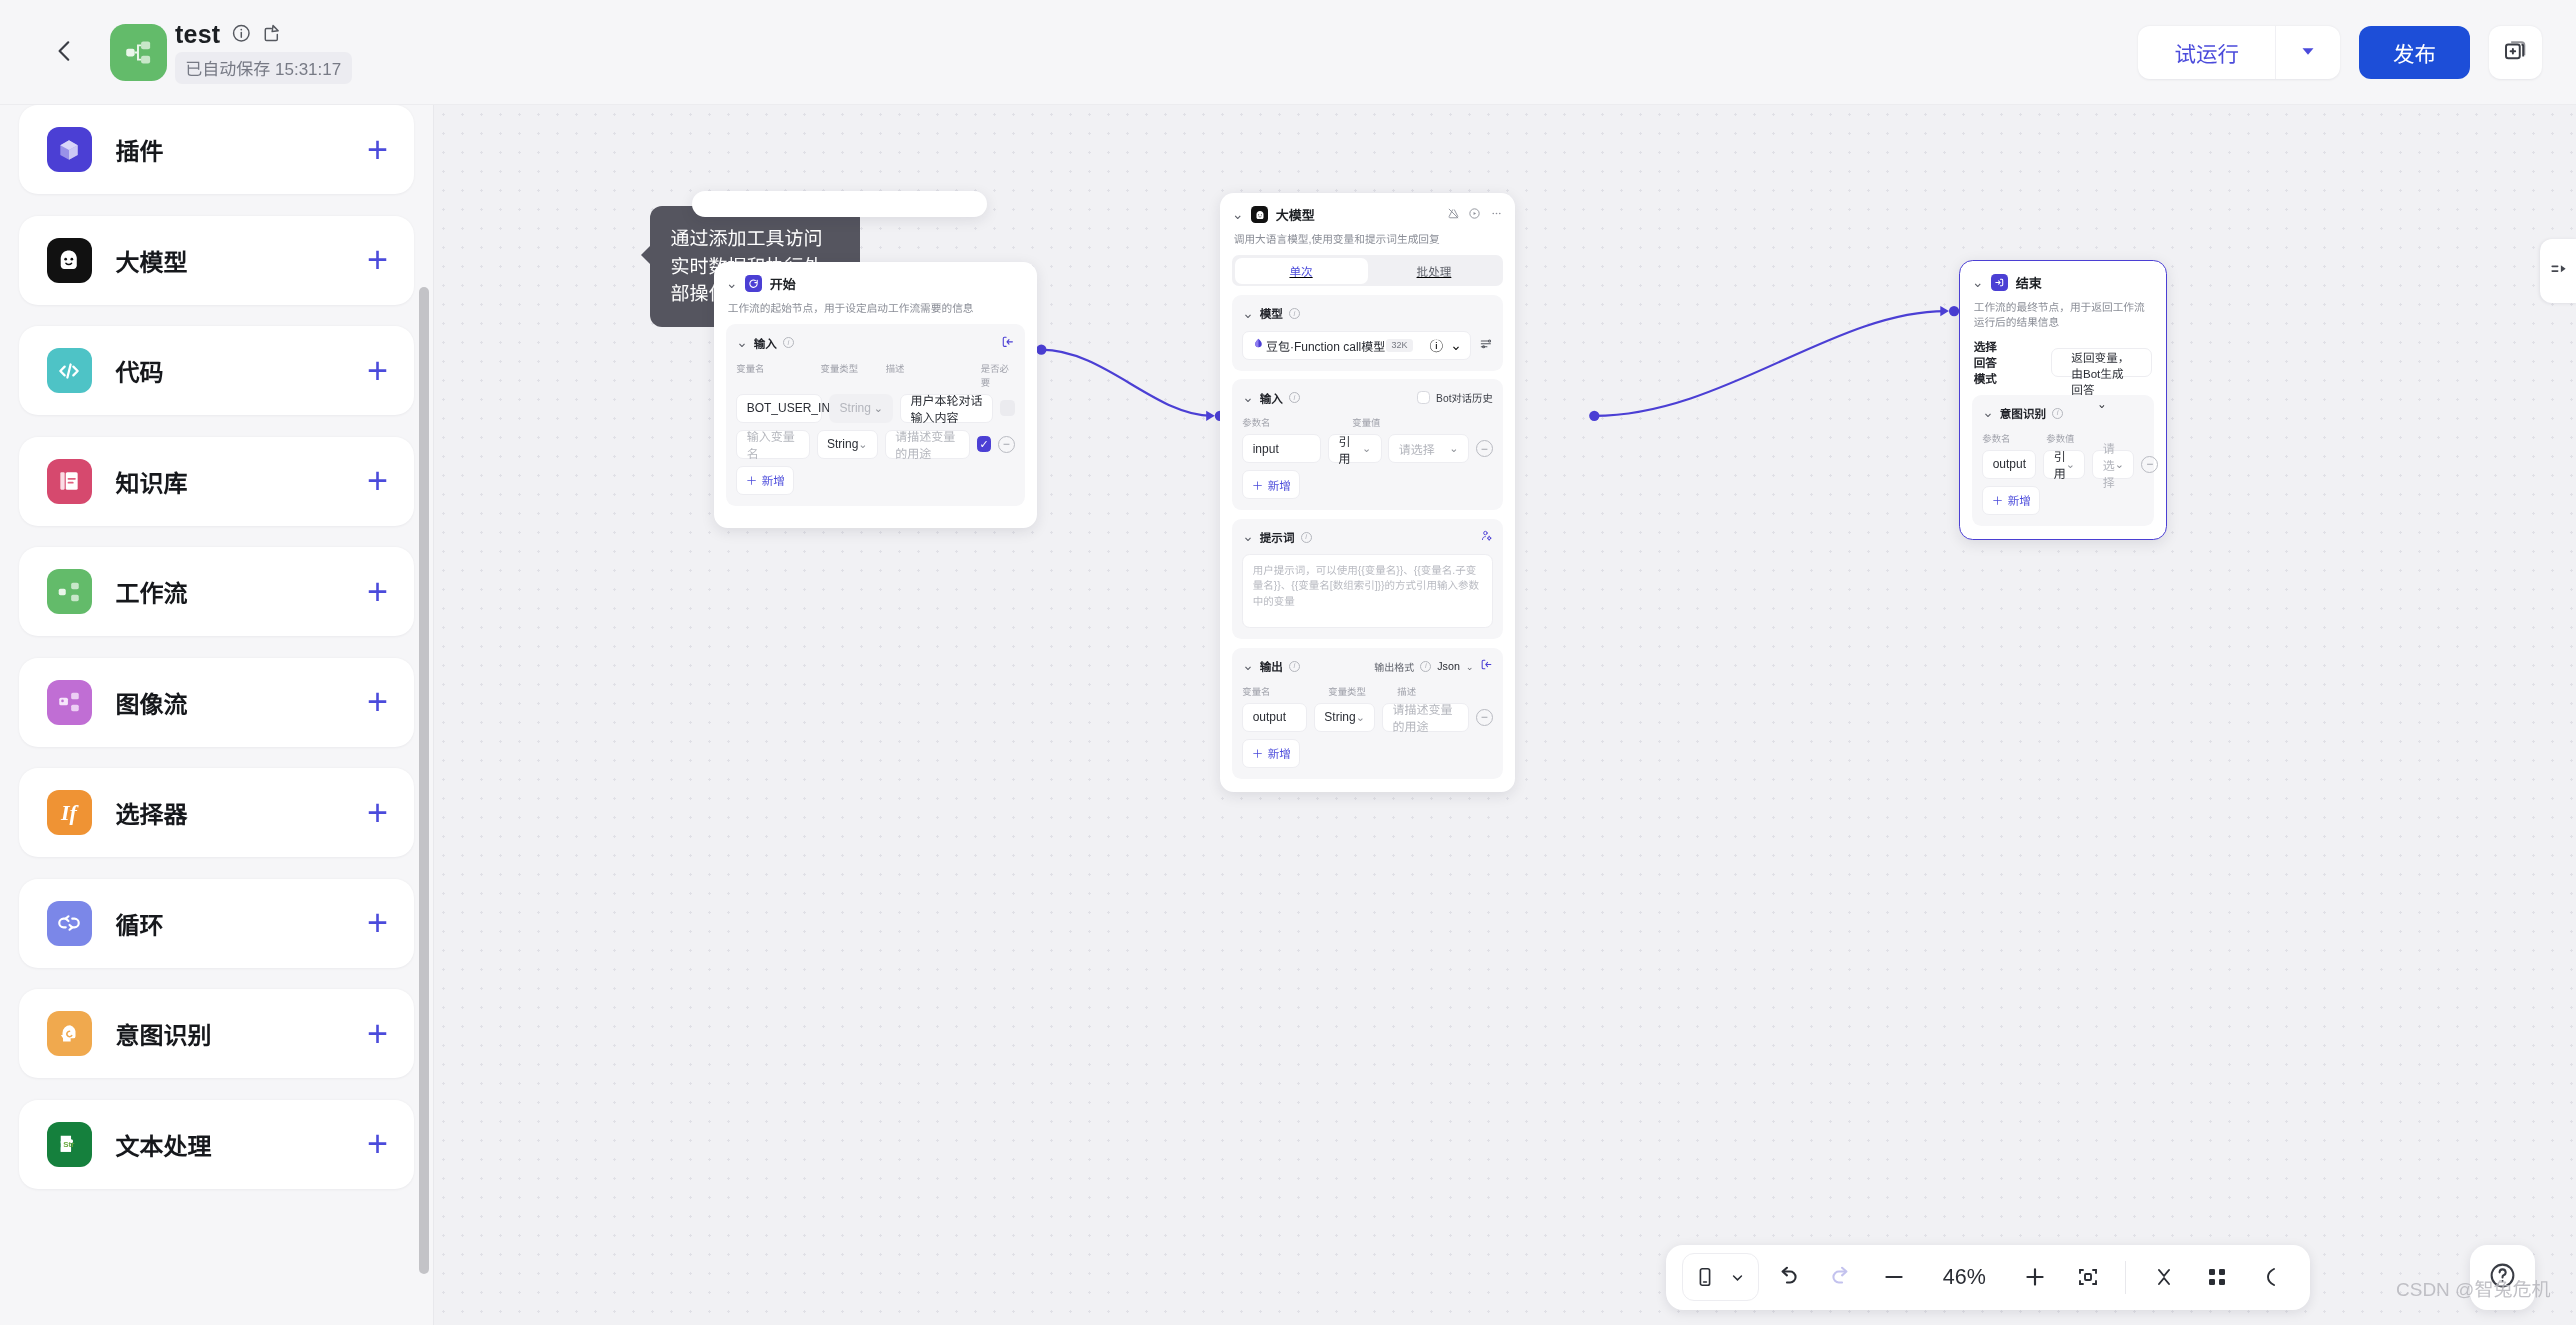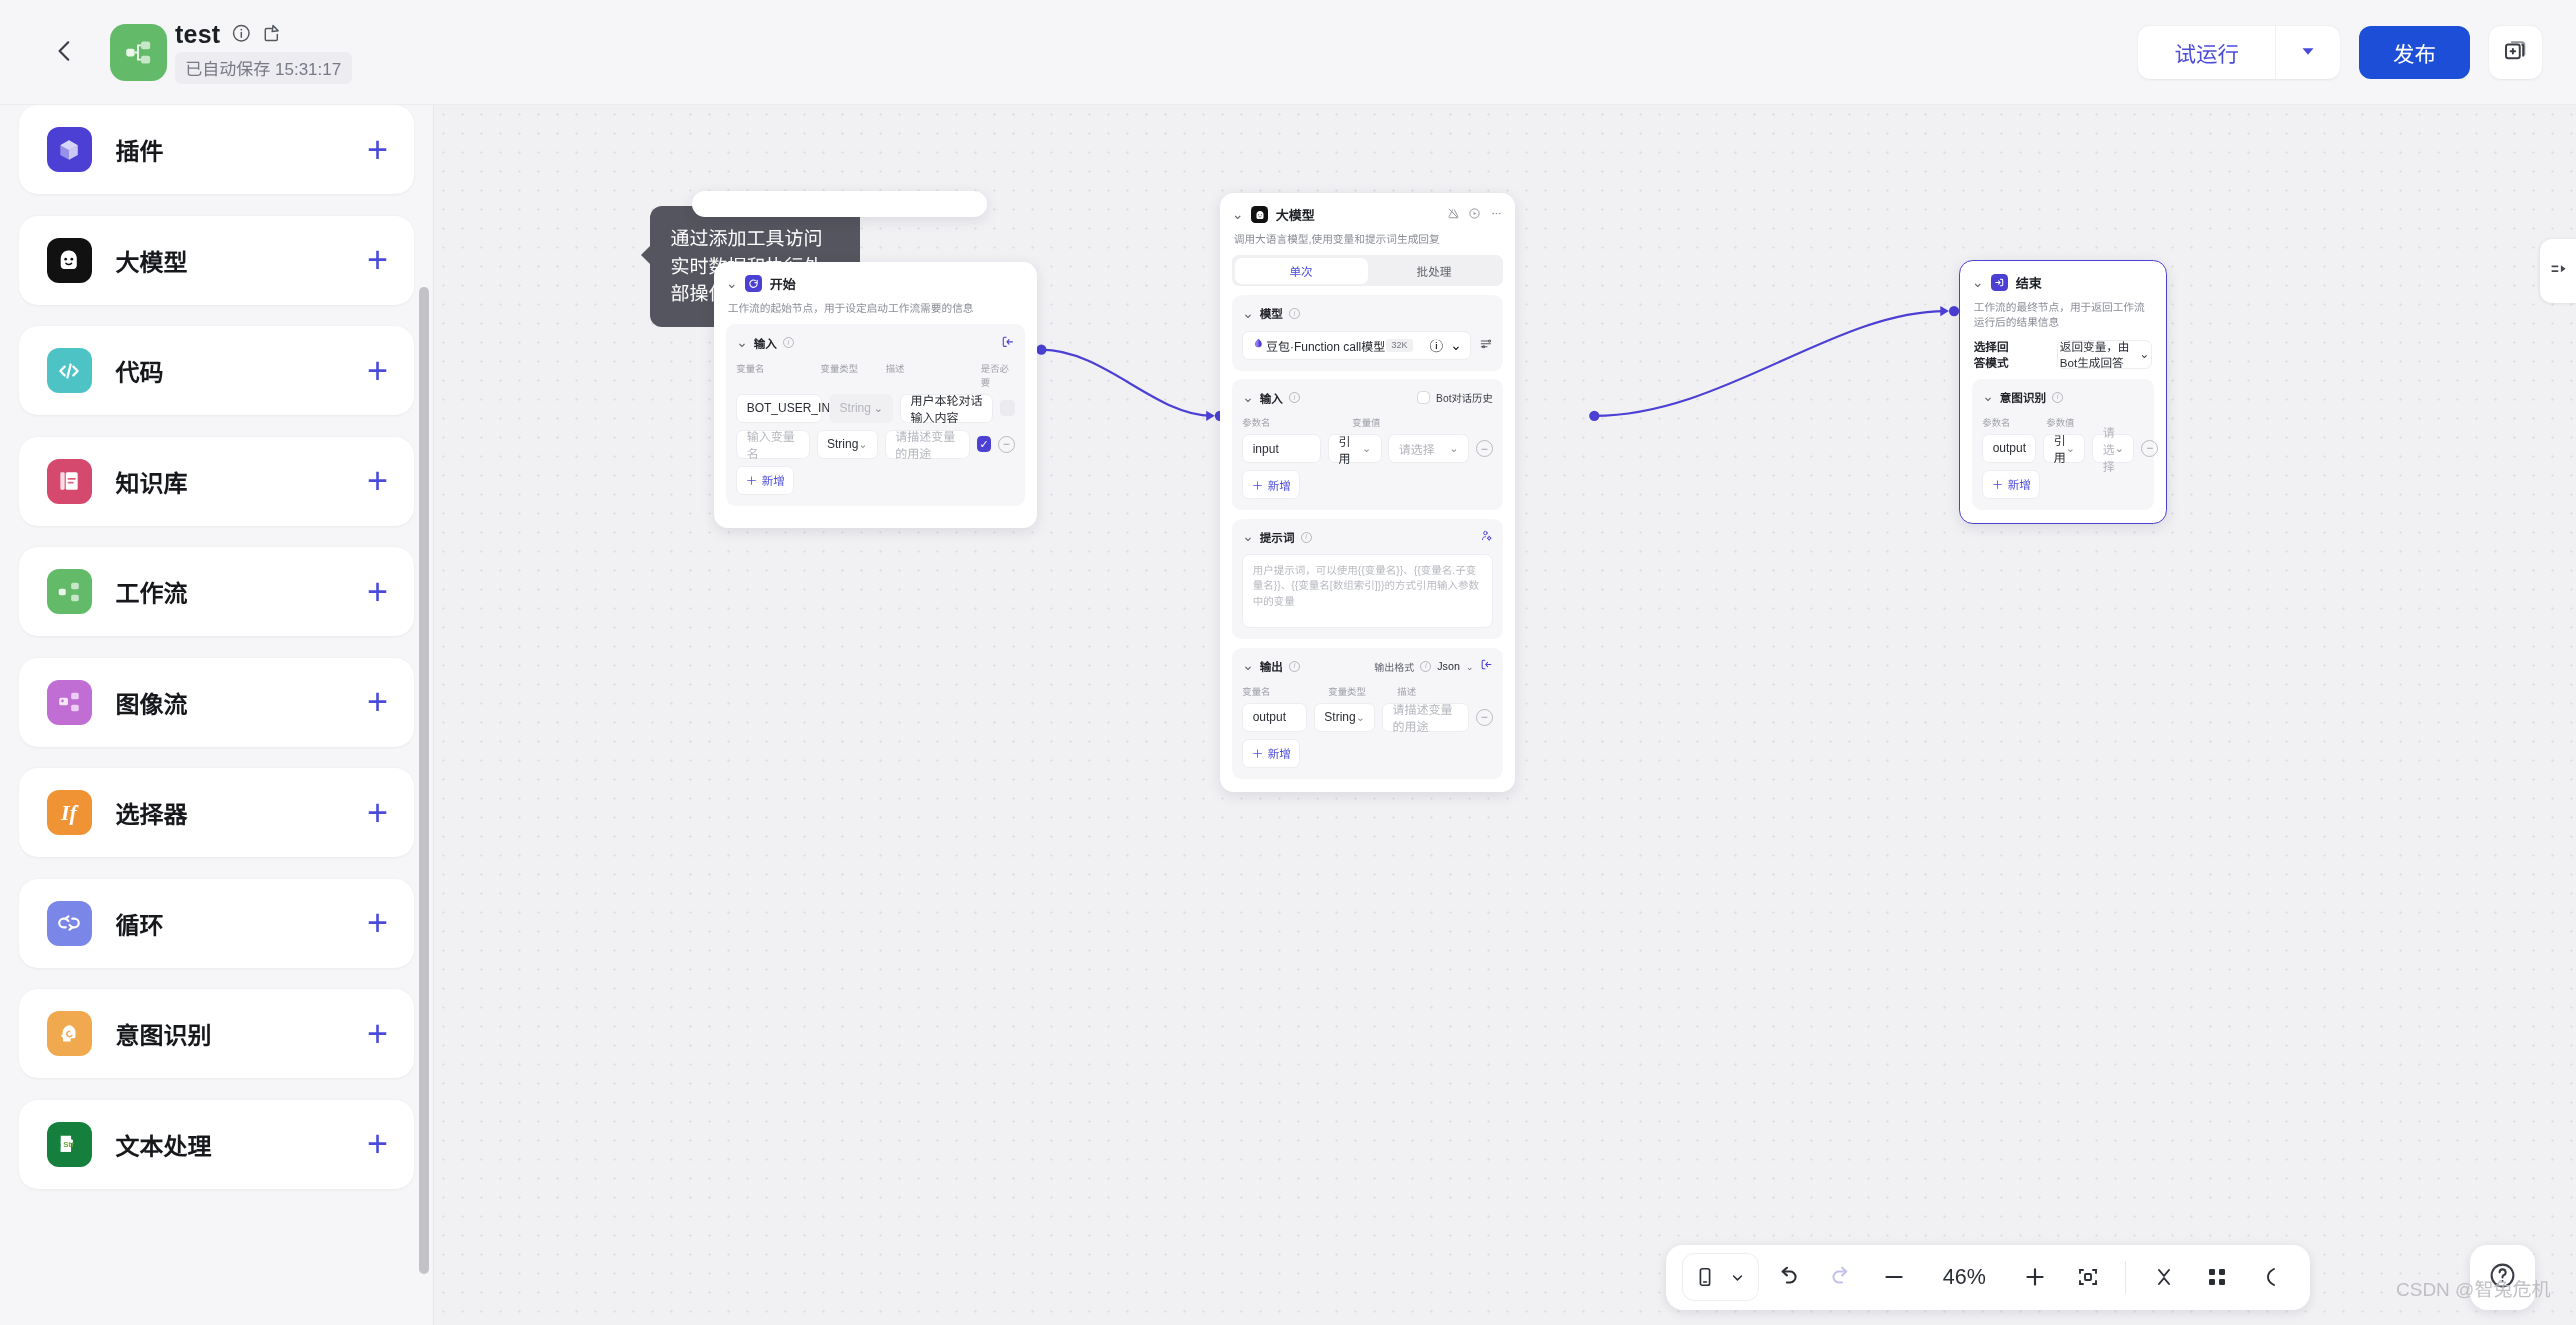--- a/index.html
+++ b/index.html
@@ -163,21 +163,21 @@
     width: 17px; height: 17px; border-radius: 50%; border: 1.2px solid #b9bbc2;
     display: flex; align-items: center; justify-content: center;
     color: #9b9ea6; font-size: 12px; line-height: 1; flex: none;
   }
   .addbtn {
     background: #fff; border-radius: 6.9px; height: 29px; width: 58px;
     display: flex; align-items: center; justify-content: center; gap: 4.3px;
     font-size: 11.6px; color: #4b4bdb; border: 0.9px solid #ededf1; cursor: pointer;
   }
   .tabs {
-    background: #f0f0f3; border-radius: 7px; padding: 2.6px; display: flex; margin-bottom: 8.6px;
+    background: #f0f0f3; border-radius: 7px; padding: 2.6px; display: flex; margin-bottom: 8.6px; text-decoration: underline;
   }
   .tab {
     flex: 1; height: 26px; display: flex; align-items: center; justify-content: center;
     font-size: 11.6px; color: #62656e; border-radius: 6.9px; cursor: pointer;
   }
   .tab.active { background: #fff; color: #4b4bdb; font-weight: 500; }
   .model-row {
     background: #fff; border: 0.9px solid #ededf1; border-radius: 6.9px; height: 29px;
     display: flex; align-items: center; padding: 0 8.6px; gap: 1px;
   }
@@ -188,21 +188,21 @@
   }
   .prompt-box {
     background: #fff; border: 0.9px solid #ededf1; border-radius: 7.7px;
     height: 74px; padding: 7.7px 9.4px; font-size: 10.5px; color: #b8bac1; line-height: 1.45;
   }
   .ans-row { display: flex; align-items: center; margin: 3.4px 1.7px 8.6px; gap: 48px; }
   .ans-label { font-size: 11.6px; font-weight: bold; color: #22242a; }
   .ans-sel {
     margin-left: auto; width: 183px; background: #fff; border: 0.9px solid #ededf1;
     border-radius: 7px; height: 29px; display: flex; align-items: center;
-    padding: 0 2px; font-size: 11.6px; color: #2a2d34;
+    padding: 0 19px; font-size: 11.6px; color: #2a2d34; flex-direction: column;
   }
   .infoc {
     display:inline-flex; align-items:center; justify-content:center;
     width:11px; height:11px; border-radius:50%; border:1px solid #b4b6bd;
     color:#b4b6bd; font-size:7.7px; font-style: italic; line-height:1;
   }
 
   
   .bottombar {
     position: absolute; left: 1666px; bottom: 15.5px; height: 65px;

